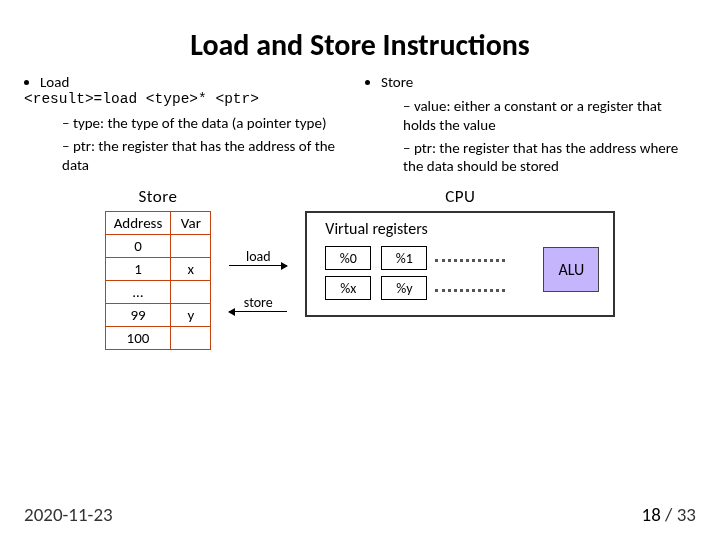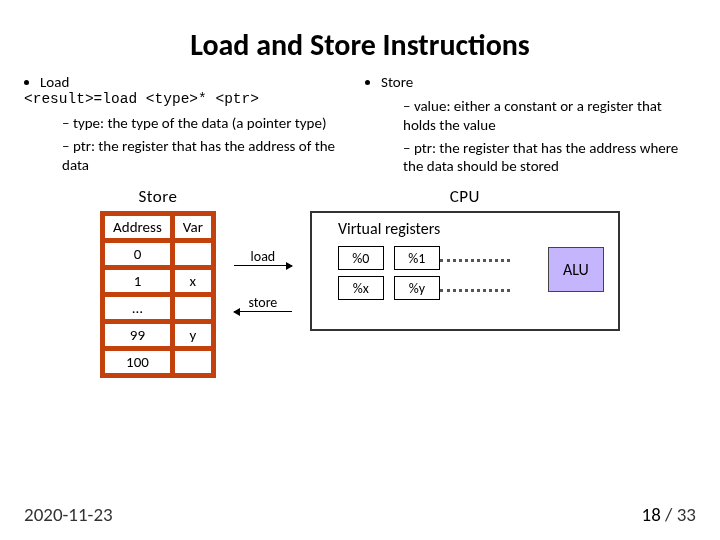--- a/index.html
+++ b/index.html
@@ -41,21 +41,21 @@
     gap: 18px;
     position: relative;
   }
   .mem-block { display: flex; flex-direction: column; align-items: center; }
   .mem-label, .cpu-label { font-size: 17px; margin-bottom: 4px; letter-spacing: 0.5px; }
   table.mem {
     border-collapse: collapse;
     font-size: 15px;
   }
   table.mem th, table.mem td {
-    border: 5px solid #c2410c;
+    border: 1px solid #c2410c;
     padding: 2px 8px;
     text-align: center;
     min-width: 40px;
     height: 22px;
   }
   table.mem th { font-weight: 400; }
 
   .arrows {
     display: flex;
     flex-direction: column;
@@ -78,23 +78,23 @@
     position: absolute; left: -1px; top: -3.5px;
     border-right: 7px solid #000;
     border-top: 4px solid transparent;
     border-bottom: 4px solid transparent;
   }
 
   .cpu-block { display: flex; flex-direction: column; align-items: flex-start; margin-top: 0; }
   .cpu {
     border: 2px solid #333;
     width: 310px;
-    height: 120px;
+    height: 106px;
     position: relative;
-    padding: 6px 10px 8px 26px;
+    padding: 6px 10px 8px 18px;
   }
   .vreg-label { font-size: 16px; margin-bottom: 8px; }
   .regs {
     display: grid;
     grid-template-columns: repeat(2, 46px);
     grid-auto-rows: 24px;
     gap: 6px 10px;
   }
   .reg {
     border: 1px solid #000;

